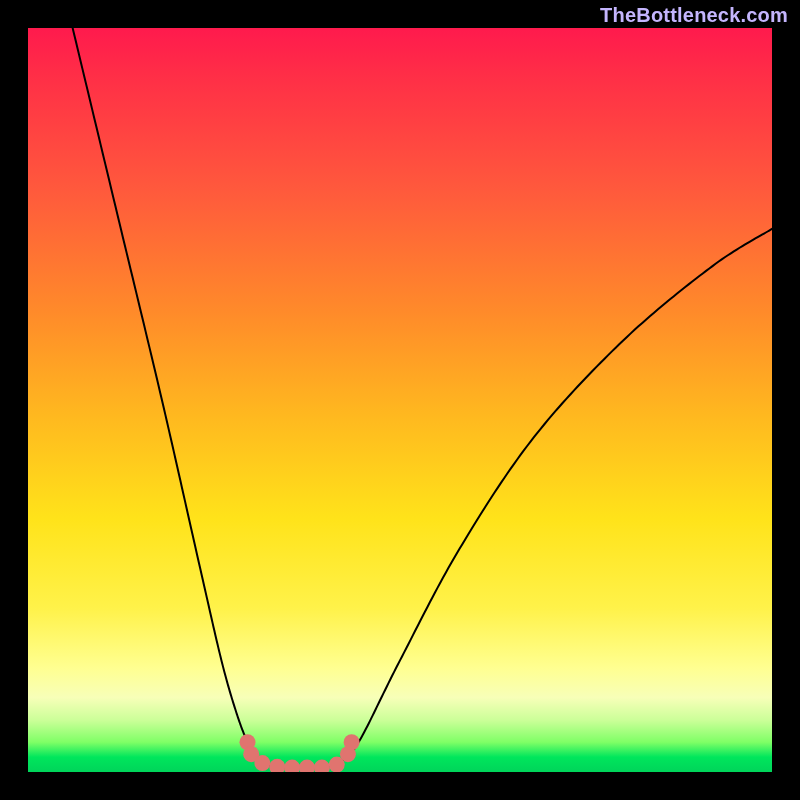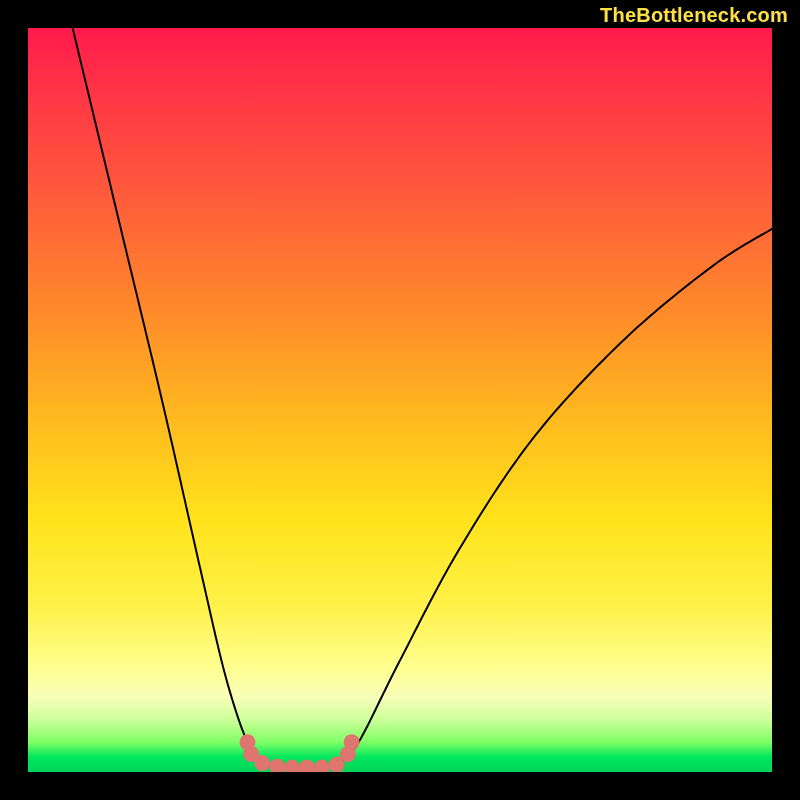--- a/index.html
+++ b/index.html
@@ -48,21 +48,21 @@
   svg.curve {
     position: absolute;
     inset: 0;
     width: 100%;
     height: 100%;
   }
   .watermark {
     position: absolute;
     top: 4px;
     right: 12px;
-    color: #fde047;
+    color: #c4b5fd;
     font-size: 20px;
     font-weight: 600;
     letter-spacing: 0.2px;
     user-select: none;
   }
 </style>
 </head>
 <body>
 
 <div class="frame">

